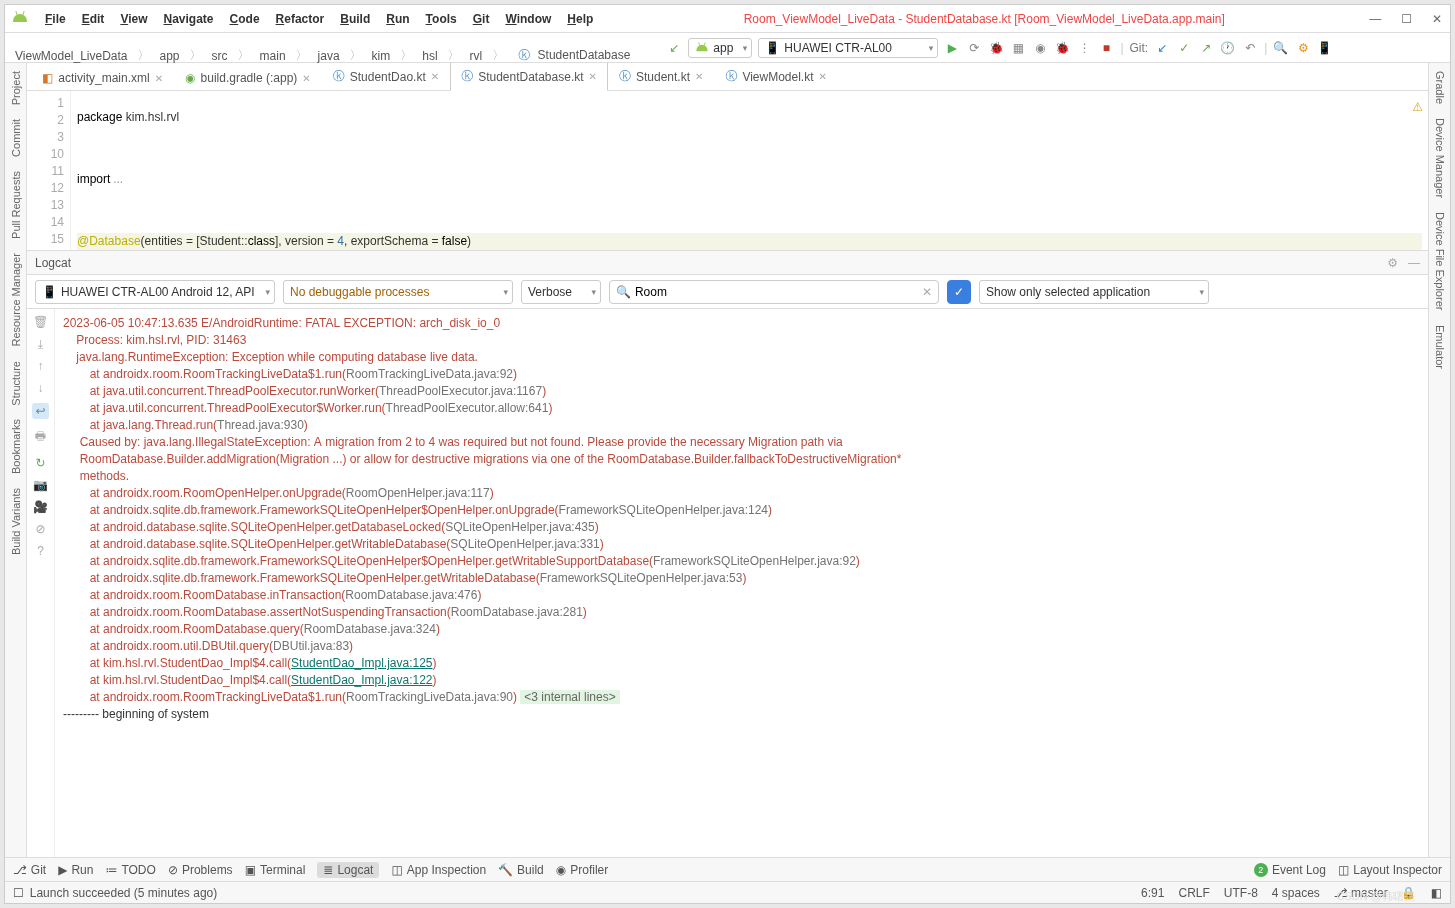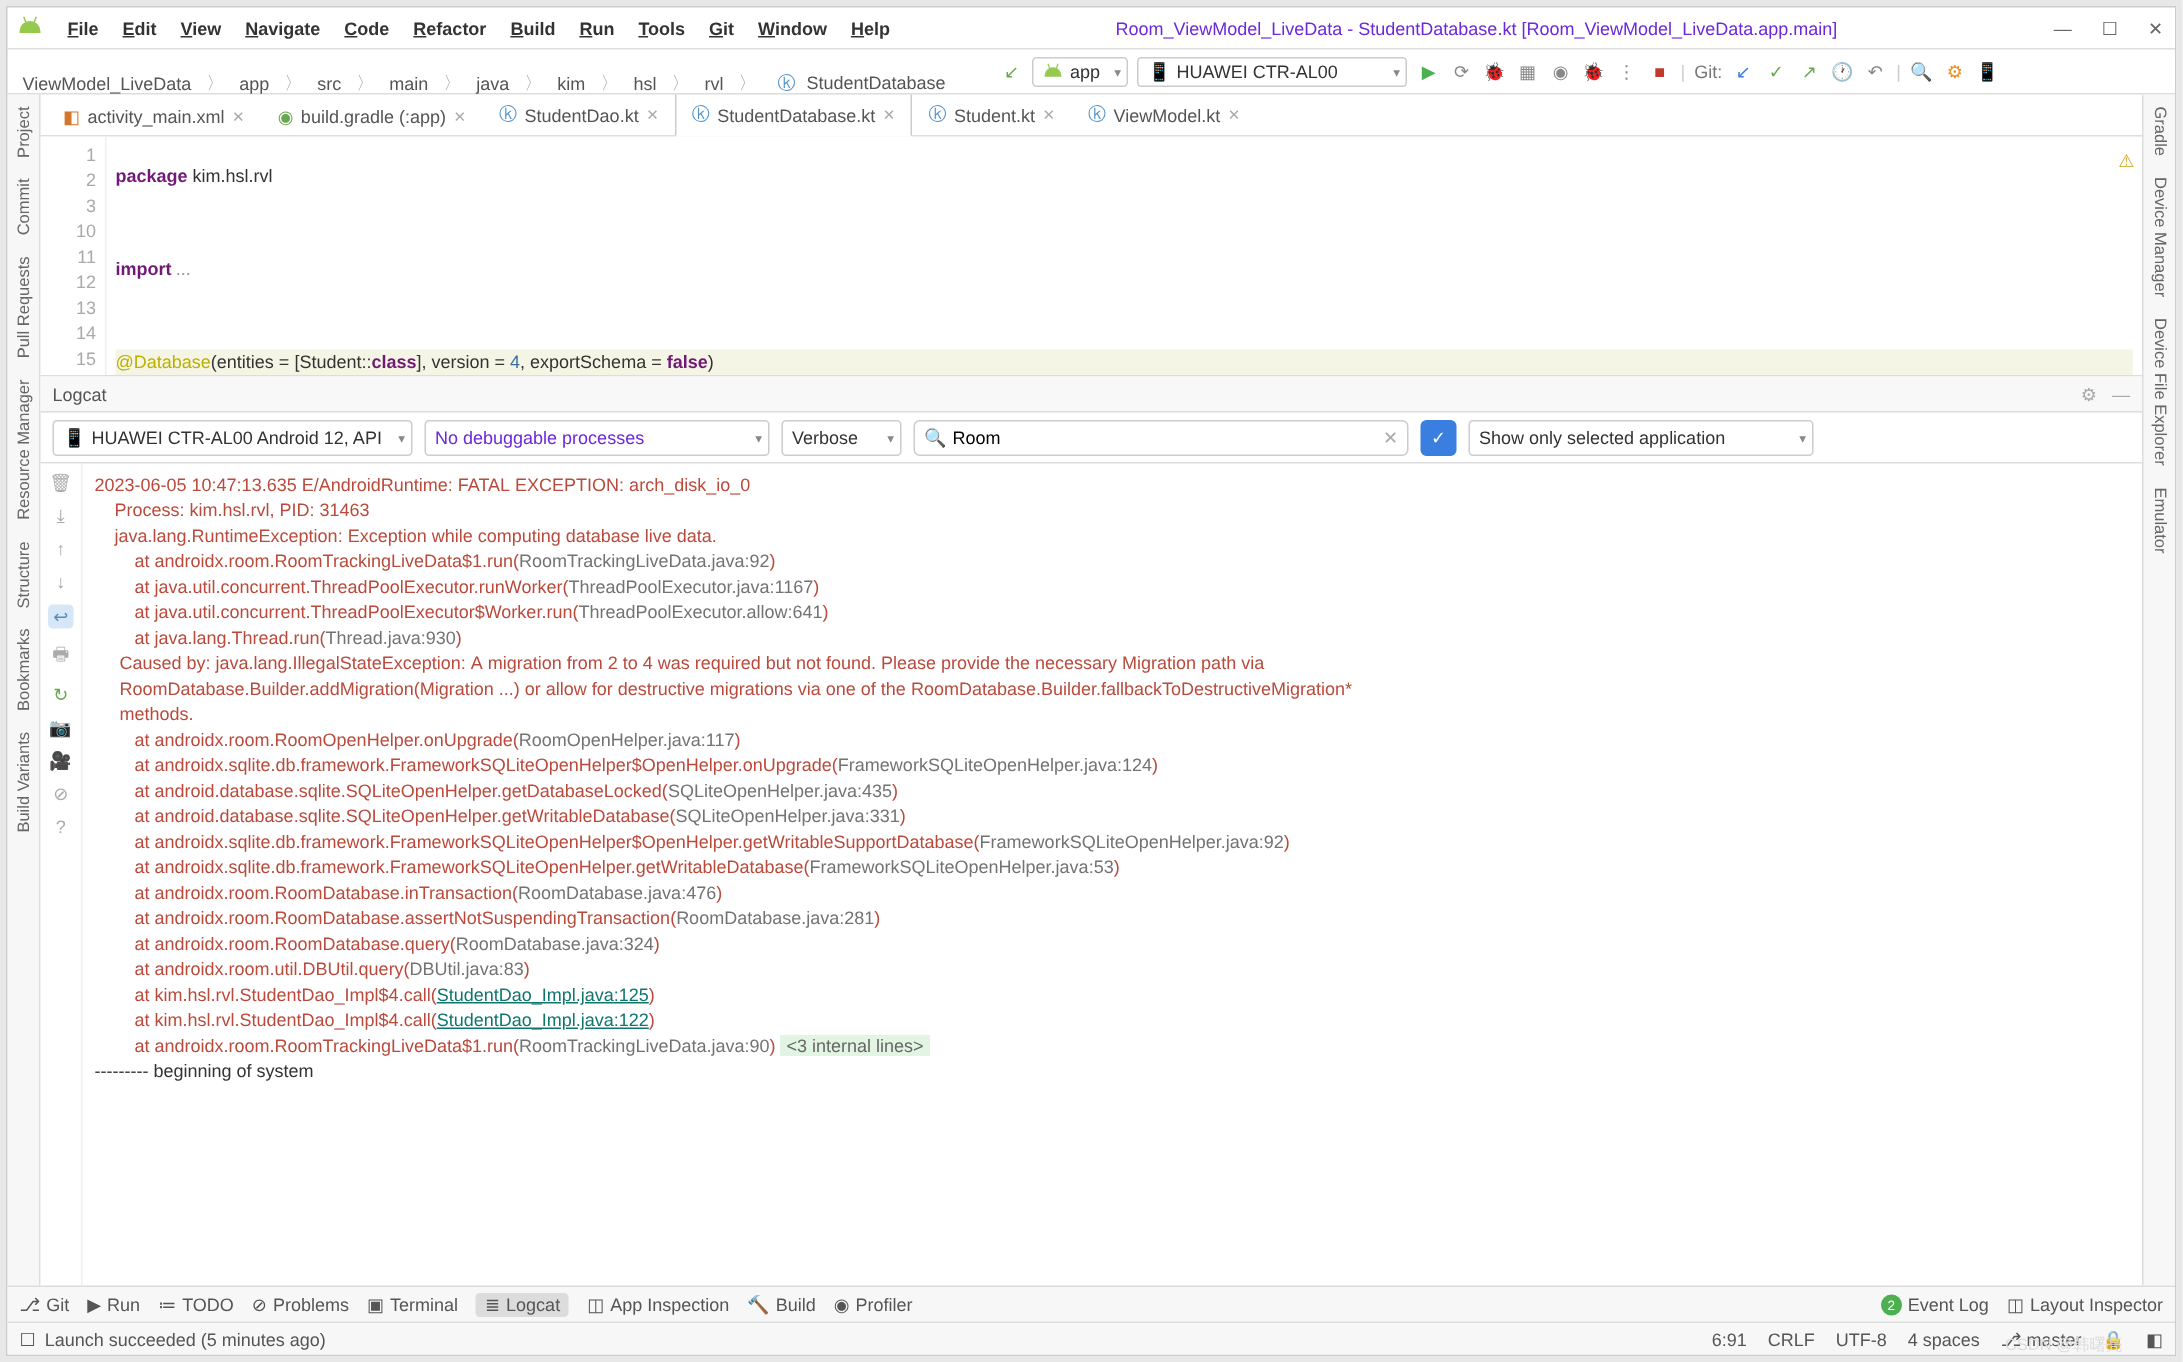--- a/index.html
+++ b/index.html
@@ -3,21 +3,21 @@
 <meta charset="utf-8">
 <style>
 * { margin:0; padding:0; box-sizing:border-box; font-family:"Segoe UI",Arial,sans-serif; font-size:12px; }
 body { background:#fff; width:1455px; height:908px; border:4px solid #e8e8e8; position:relative; color:#333; }
 .win { border:1px solid #ccc; width:100%; height:100%; display:flex; flex-direction:column; }
 .titlebar { height:28px; display:flex; align-items:center; padding:0 8px; border-bottom:1px solid #ddd; }
 .titlebar .logo { width:16px; height:16px; margin-right:10px; }
 .menu { display:flex; gap:4px; }
 .menu span { padding:2px 6px; cursor:default;font-weight:bold; }
 .menu span u { text-decoration:underline; }
-.wintitle { flex:1; text-align:center; color:#6d28d9; font-size:12px; }
+.wintitle { flex:1; text-align:center; color:#ef4444; font-size:12px; }
 .winctrl { display:flex; gap:20px; color:#666; }
 .winctrl span { cursor:pointer; }
 .toolbar { height:30px; border-bottom:1px solid #ddd; display:flex; align-items:center; padding:0 6px; gap:6px; }
 .crumb { display:flex; align-items:center; gap:2px; color:#555; }
 .crumb span { padding:2px 4px;margin-top:16px; }
 .sep { color:#aaa; }
 .dd { border:1px solid #ccc; border-radius:3px; padding:2px 18px 2px 6px; position:relative; background:#fff; display:inline-flex; align-items:center; gap:4px; }
 .dd::after { content:"▾"; position:absolute; right:4px; color:#888; font-size:9px; }
 .ticon { width:16px; height:16px; display:inline-flex; align-items:center; justify-content:center; color:#888; cursor:pointer; }
 .body { flex:1; display:flex; overflow:hidden; }
@@ -28,21 +28,21 @@
 .main { flex:1; display:flex; flex-direction:column; }
 .edtabs { height:28px; border-bottom:1px solid #ddd; display:flex; align-items:end; padding-left:4px; }
 .edtab { padding:5px 10px; border:1px solid transparent; border-bottom:none; display:flex; align-items:center; gap:5px; cursor:pointer; color:#555; }
 .edtab.active { border:1px solid #ccc; border-bottom:1px solid #fff; background:#fff; position:relative; top:1px; }
 .edtab .x { color:#aaa; font-size:10px; }
 .editor { flex:0 0 160px; display:flex; overflow:hidden; border-bottom:1px solid #ddd; font-family:Consolas,monospace; }
 .gutter { width:44px; text-align:right; color:#aaa; padding:4px 6px 4px 0; background:#fff; border-right:1px solid #eee; }
 .gutter div { height:17px; line-height:17px; }
 .code { flex:1; padding:4px 6px; white-space:pre; color:#333; }
 .code div { height:17px; line-height:17px; }
-.kw { color:#701a75; font-weight:bold; }
+.kw { color:#000000; font-weight:normal; }
 .blue { color:#3a6ea5; }
 .gray { color:#999; font-style:italic; }
 .ann { color:#bbb000; }
 .hl { background:#f5f5e6; display:block; }
 .logcat-hdr { height:24px; border-bottom:1px solid #ddd; display:flex; align-items:center; padding:0 8px; background:#f8f8f8; color:#555; }
 .logcat-hdr span:first-child { flex:1; }
 .logfilt { height:34px; border-bottom:1px solid #ddd; display:flex; align-items:center; gap:8px; padding:0 8px; }
 .logfilt .dd { height:24px; }
 .search { border:1px solid #ccc; border-radius:4px; height:24px; flex:0 0 330px; display:flex; align-items:center; padding:0 6px; gap:4px; }
 .search input { border:none; outline:none; flex:1; }
@@ -217,21 +217,21 @@
       </div>
       <span class="warn">⚠</span>
 
       <div class="logcat-hdr">
         <span>Logcat</span>
         <span style="margin-right:10px;color:#aaa">⚙</span>
         <span style="color:#aaa">—</span>
       </div>
       <div class="logfilt">
         <span class="dd" style="min-width:240px">📱 <span>HUAWEI CTR-AL00 Android 12, API</span></span>
-        <span class="dd" style="min-width:230px;color:#6d28d9">
+        <span class="dd" style="min-width:230px;color:#a16207">
             <span>No debuggable processes</span>
           </span>
         <span class="dd" style="min-width:80px">
             <span>Verbose</span>
           </span>
         <div class="search">
           <span style="color:#aaa">🔍</span>
           <input value="Room" style="">
           <span style="color:#aaa">✕</span>
         </div>

